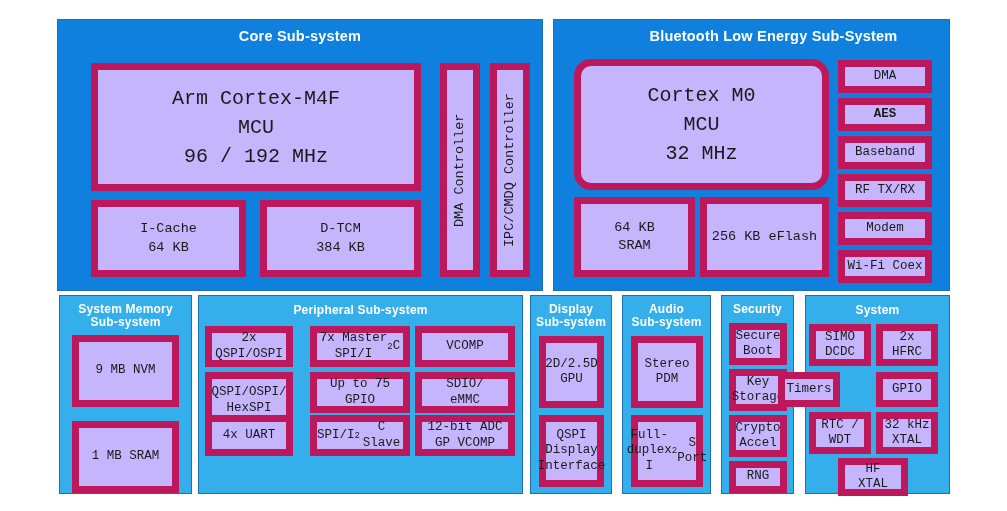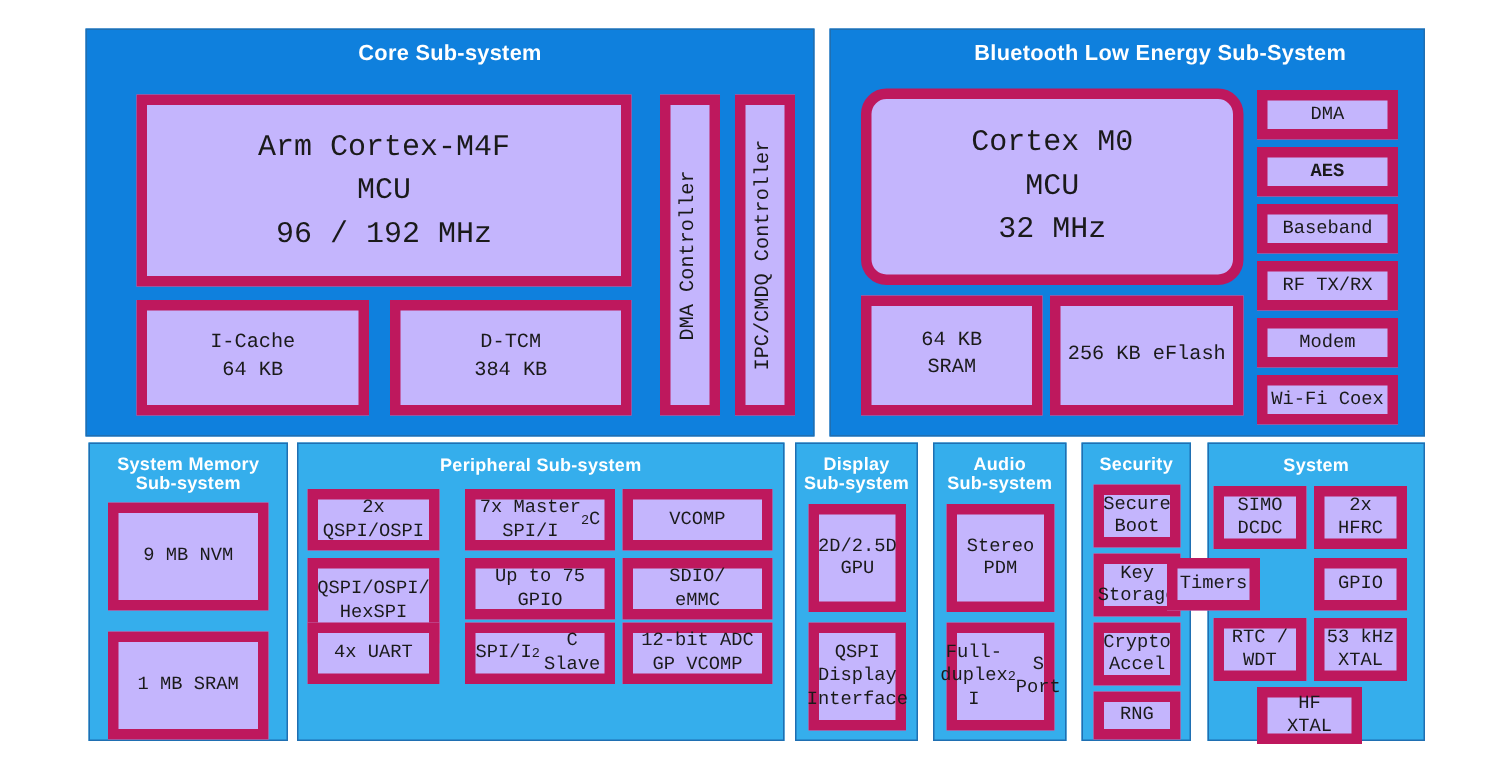--- a/index.html
+++ b/index.html
@@ -170,18 +170,18 @@
     <div class="panel-title title-sm" style="top:8px;">System</div>
   </div>
   <div class="blk" style="left:809px; top:324px; width:62px; height:42px;">SIMO
 DCDC</div>
   <div class="blk" style="left:876px; top:324px; width:62px; height:42px;">2x
 HFRC</div>
   <div class="blk" style="left:778px; top:372px; width:62px; height:35px;">Timers</div>
   <div class="blk" style="left:876px; top:372px; width:62px; height:35px;">GPIO</div>
   <div class="blk" style="left:809px; top:412px; width:62px; height:42px;">RTC /
 WDT</div>
-  <div class="blk" style="left:876px; top:412px; width:62px; height:42px;">53 kHz
+  <div class="blk" style="left:876px; top:412px; width:62px; height:42px;">32 kHz
 XTAL</div>
   <div class="blk" style="left:838px; top:458px; width:70px; height:38px;">HF
 XTAL</div>
 
 </div>
 
 </body></html>

